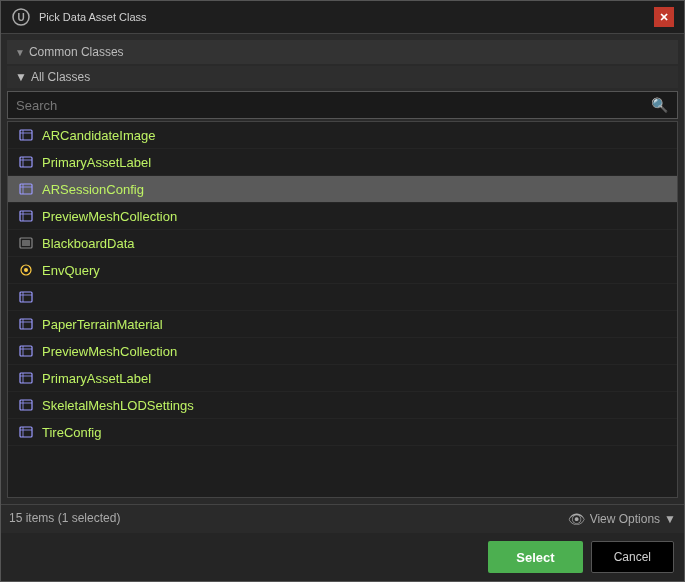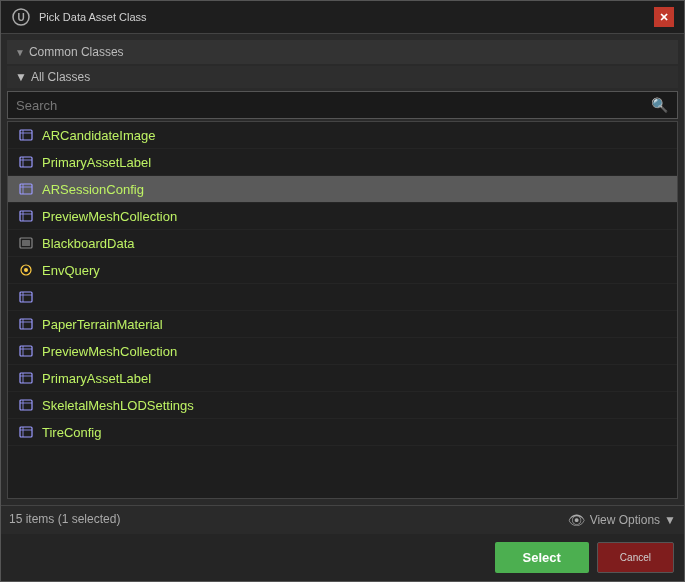--- a/index.html
+++ b/index.html
@@ -232,25 +232,25 @@
       border: none;
       padding: 8px 28px;
       font-size: 13px;
       font-weight: bold;
       cursor: pointer;
       border-radius: 2px;
       margin-left: 32px;
     }
 
     .btn-cancel {
-      background: #7f1d1d;
+      background: #000000;
       color: #d0d0d0;
       border: 1px solid #555;
       padding: 8px 22px;
-      font-size: 10px;
+      font-size: 12px;
       cursor: pointer;
       border-radius: 2px;
     }
   </style>
 </head>
 <body>
 
 <div class="dialog">
 
   <div class="title-bar">

